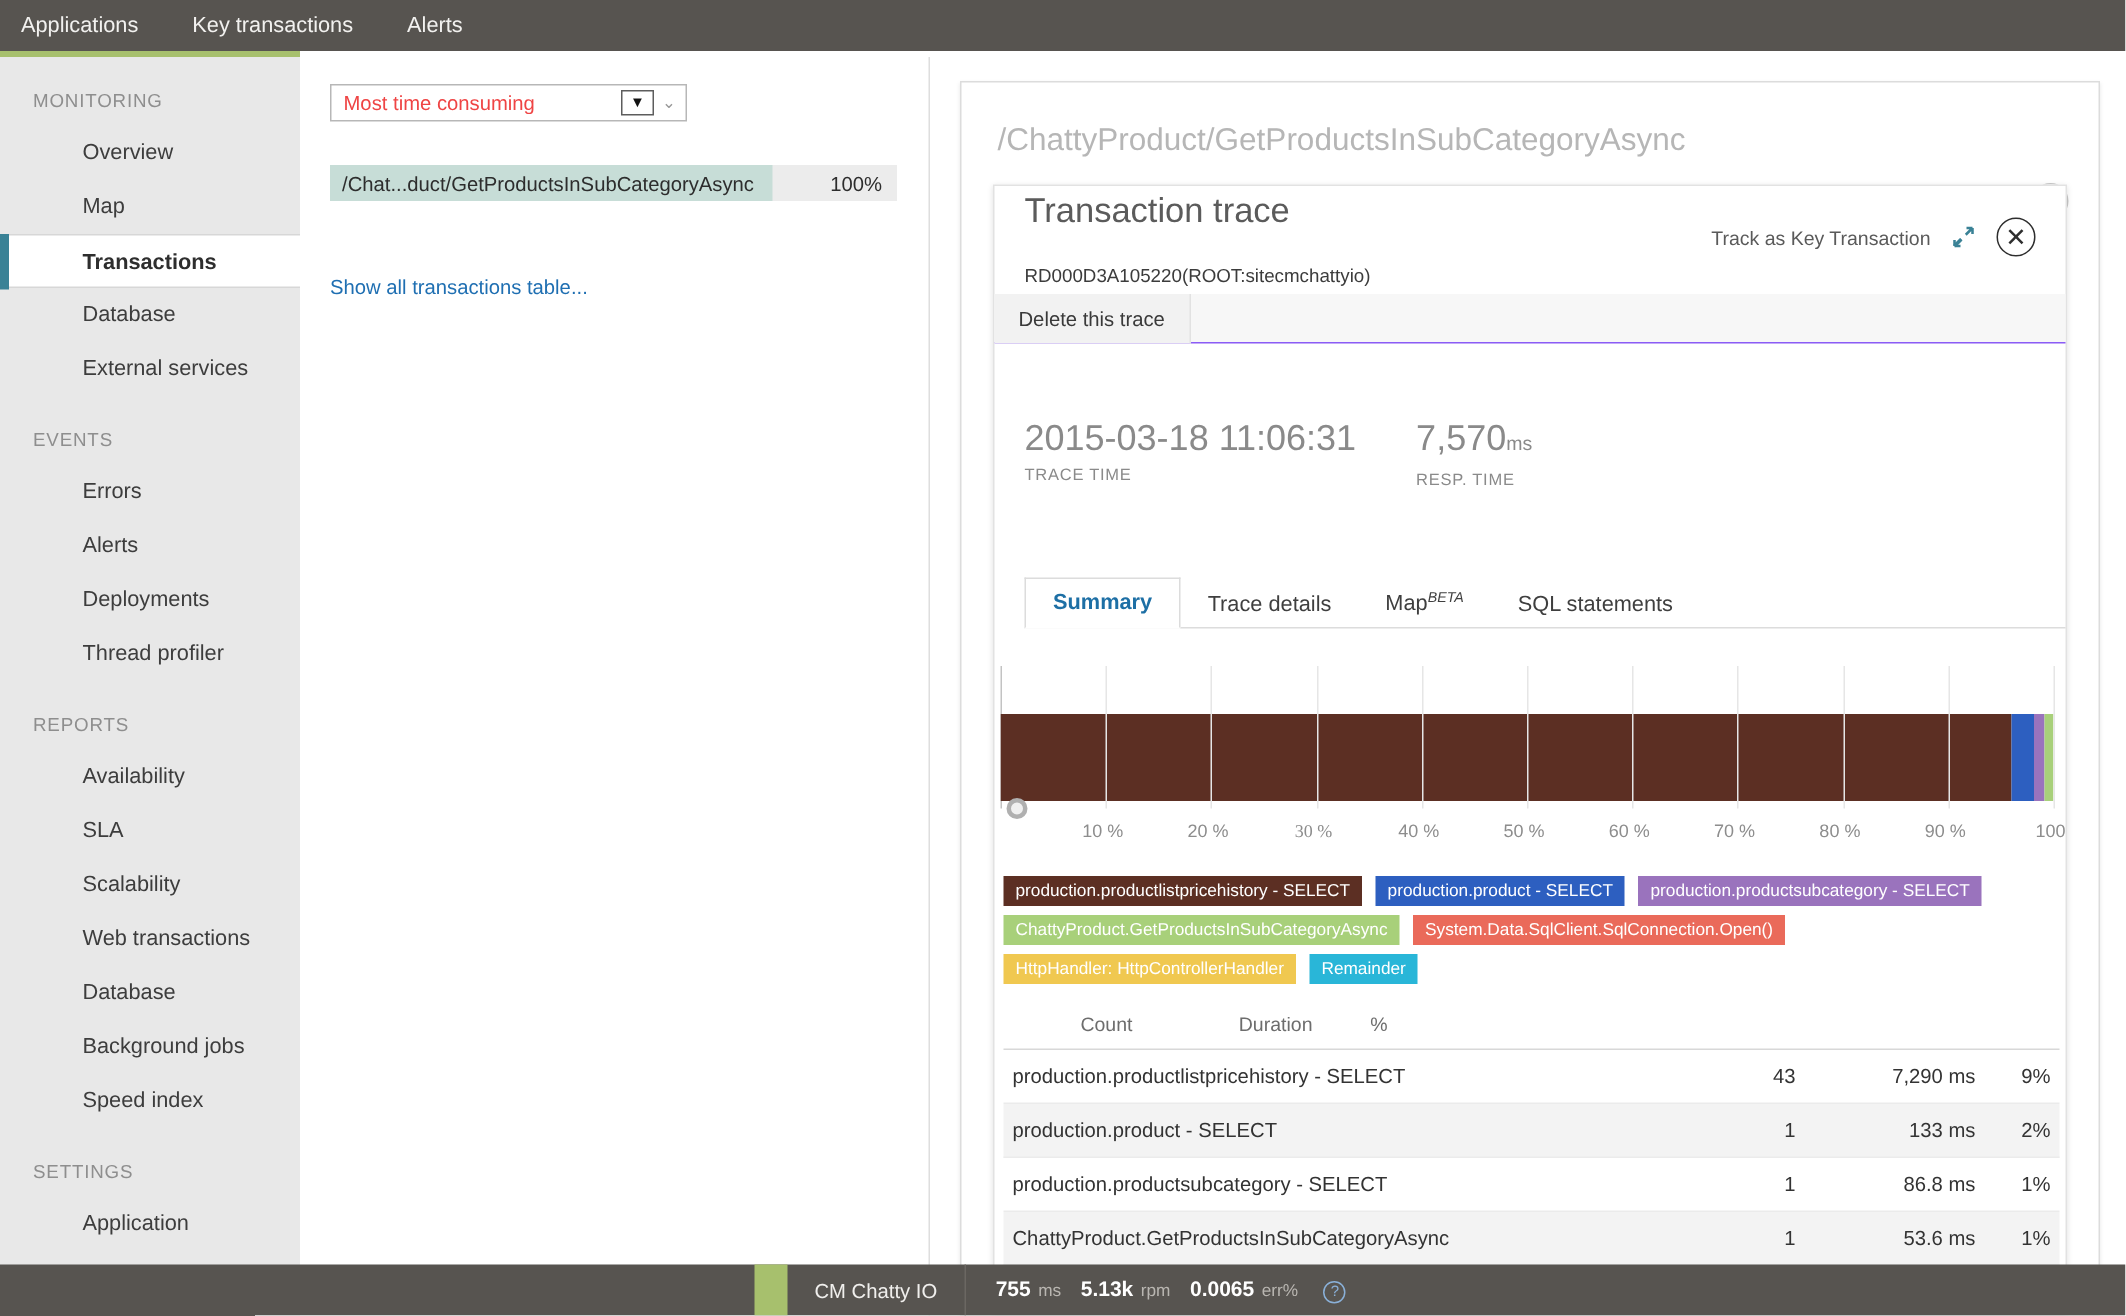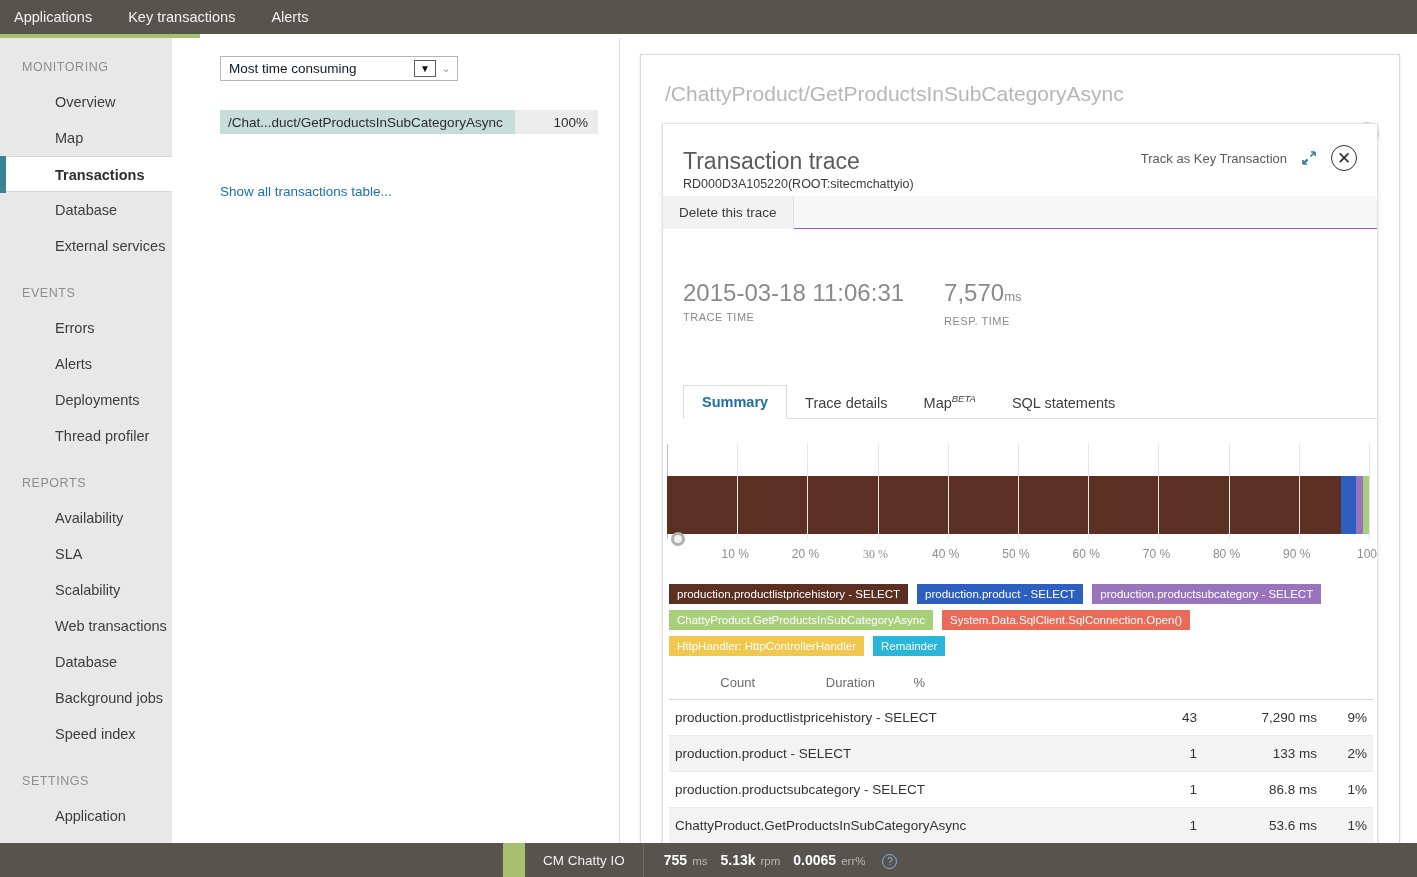--- a/index.html
+++ b/index.html
@@ -22,21 +22,21 @@
     line-height: 34px; cursor: pointer; white-space: nowrap;
   }
   .nav-item:first-child { padding-left: 14px; }
   #nav-accent {
     position: absolute; left: 0; top: 34px; width: 200px; height: 4px;
     background: #a7c06d;
   }
 
   
   #sidebar {
-    position: absolute; left: 0; top: 38px; width: 172px; height: 839px;
+    position: absolute; left: 0; top: 38px; width: 200px; height: 839px;
     background: #e8e8e8;
   }
   .side-group {
     color: #8e8e8e; font-size: 12.5px; letter-spacing: .55px;
     padding: 22px 0 10px 22px; text-transform: uppercase;
   }
   .side-item {
     height: 36px; line-height: 36px; padding-left: 55px;
     font-size: 14.5px; color: #3d3d3d; cursor: pointer;
     position: relative; white-space: nowrap;
@@ -54,21 +54,21 @@
   #midcol {
     position: absolute; left: 200px; top: 38px; width: 420px; height: 839px;
     background: #ffffff; border-right: 1px solid #dedede;
   }
   #sort-select-wrap {
     position: absolute; left: 20px; top: 18px; width: 238px; height: 25px;
     border: 1px solid #b7b7b7; background: #fff;
     display: flex; align-items: center;
   }
   #sort-select-label {
-    flex: 1; font-size: 13.5px; color: #0f172a; padding-left: 8px;
+    flex: 1; font-size: 13.5px; color: #ef4444; padding-left: 8px;
     white-space: nowrap; overflow: hidden;
   }
   #sort-select-native {
     width: 22px; height: 17px; border: 1px solid #5d5d5d; background: #fff;
     margin-right: 3px; display: flex; align-items: center; justify-content: center;
     font-size: 10px; color: #111; line-height: 1;
   }
   #sort-select-chevron {
     width: 18px; text-align: center; color: #9a9a9a; font-size: 11px;
     padding-right: 4px;
@@ -119,21 +119,21 @@
     border: 1px solid #c9c9c9; color: #c9c9c9; font-size: 16px;
   }
 
   #inner-card {
     position: absolute; left: 21px; top: 68px; width: 716px; height: 754px;
     background: #ffffff; border: 1px solid #e2e2e2;
     box-shadow: 0 1px 4px rgba(0,0,0,.13);
     overflow: hidden;
   }
   #trace-title {
-    position: absolute; left: 20px; top: 24px;
+    position: absolute; left: 20px; top: 3px;
     font-size: 23px; color: #5b5b5b; white-space: nowrap;
   }
   #trace-id {
     position: absolute; left: 20px; top: 53px;
     font-size: 12.5px; color: #3c3c3c; white-space: nowrap;
   }
   #track-key {
     position: absolute; right: 90px; top: 27px;
     font-size: 13px; color: #5a5a5a; cursor: pointer; white-space: nowrap;
   }

